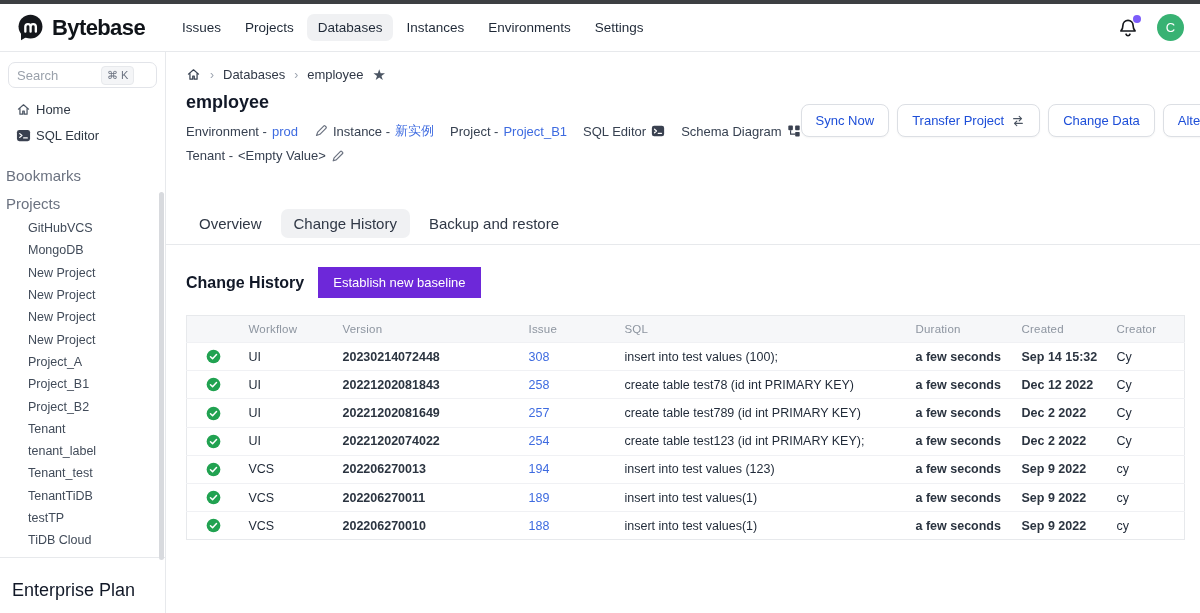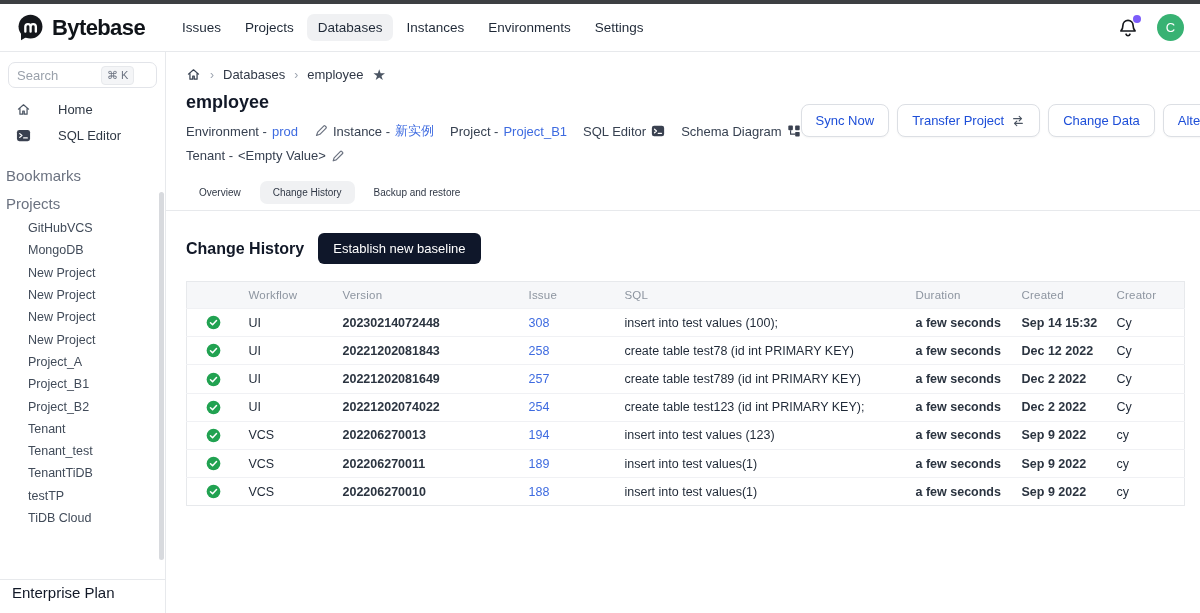--- a/index.html
+++ b/index.html
@@ -34,32 +34,32 @@
   .sidebar { width:166px; border-right:1px solid #e7e9ec; display:flex; flex-direction:column;
     position:relative; background:#fff; flex:none; }
   .sidebar-scroll { flex:1; overflow:hidden; padding-top:8px; }
   .search-box { margin:2px 8px 8px 8px; height:26px; border:1px solid #e2e4e9; border-radius:7px;
     display:flex; align-items:center; padding:0 5px 0 8px; background:#fff; }
   .search-box input { border:none; outline:none; width:84px; font-size:13px; color:#374151;
     font-family:"Liberation Sans", sans-serif; background:transparent; }
   .search-box input::placeholder { color:#9aa1ab; }
   .kbd { font-size:11px; color:#6b7280; background:#f4f5f7; border:1px solid #e7e9ec;
     border-radius:4px; padding:2px 5px; white-space:nowrap; }
-  .side-item { display:flex; align-items:center; gap:26px; height:26px; padding:0 16px;
+  .side-item { display:flex; align-items:center; gap:4px; height:26px; padding:0 16px;
     font-size:13px; color:#2f3844; cursor:pointer; }
   .side-icon { width:16px; height:16px; display:flex; align-items:center; }
   .side-icon svg { width:15px; height:15px; }
   .section-label { font-size:15px; color:#6b7280; padding:0 6px; height:22px;
     display:flex; align-items:center; }
   .lbl-bookmarks { margin-top:16px; }
   .lbl-projects { margin-top:6px; margin-bottom:3px; }
   .proj-item { height:22.3px; display:flex; align-items:center; padding-left:28px;
     font-size:12.5px; color:#414b59; cursor:pointer; white-space:nowrap; }
-  .sidebar-footer { border-top:1px solid #e7e9ec; padding:4px 12px 12px 12px;
-    font-size:15px; color:#111827; }
+  .sidebar-footer { border-top:1px solid #e7e9ec; padding:22px 12px 12px 12px;
+    font-size:18px; color:#111827; }
   .side-scrollbar { position:absolute; right:1px; top:140px; width:5px; height:368px;
     background:#d8dade; border-radius:3px; cursor:grab; }
 
   
   .main { flex:1; background:#fff; overflow:hidden; }
   .breadcrumb { display:flex; align-items:center; gap:9px; padding:15px 20px 8px 20px;
     font-size:13px; color:#374151; }
   .crumb-sep { color:#9ca3af; font-size:12px; }
   .crumb-link { font-weight:500; color:#303846; cursor:pointer; }
   .crumb-home svg { width:15px; height:15px; display:block; }
@@ -74,28 +74,28 @@
   .meta-icon svg { width:14px; height:14px; display:block; }
   .actions { display:flex; gap:8px; margin-top:12px; align-items:flex-start; }
   .action-btn { display:flex; align-items:center; gap:7px; background:#fff;
     border:1px solid #dcdfe4; border-radius:8px; padding:8px 14px; font-size:13px;
     font-weight:500; color:#1d4ed8; cursor:pointer; box-shadow:0 1px 2px rgba(0,0,0,.04);
     font-family:"Liberation Sans", sans-serif; white-space:nowrap; }
   .btn-icon svg { width:14px; height:14px; display:block; }
 
   .tab-bar { display:flex; gap:6px; padding:6px 20px 6px 20px; border-bottom:1px solid #e7e9ec;
     margin-top:4px; }
-  .tab { font-size:10px; color:#303846; padding:6px 13px; border-radius:7px; cursor:pointer;
-    white-space:nowrap; }
+  .tab { font-size:15px; color:#303846; padding:6px 13px; border-radius:7px; cursor:pointer;
+    white-space:nowrap;margin-top:28px; }
   .tab.active { background:#f0f1f3; }
 
   .content { padding:22px 15px 0 20px; }
   .ch-head { display:flex; align-items:center; gap:14px; }
   .ch-title { font-size:16px; font-weight:700; color:#111827; }
-  .baseline-btn { background:#0f172a; color:#fff; border:none; border-radius:6px;
+  .baseline-btn { background:#6d28d9; color:#fff; border:none; border-radius:0;
     padding:8px 15px; font-size:13px; font-weight:500; cursor:pointer;
     font-family:"Liberation Sans", sans-serif; }
 
   .history-table { width:100%; margin-top:17px; border-collapse:collapse;
     border:1px solid #e7e9ec; }
   .history-table th { background:#f6f7f9; font-size:11.5px; font-weight:400; color:#8d95a0;
     text-align:left; padding:7px 8px; letter-spacing:.2px; white-space:nowrap; }
   .history-table td { padding:6px 8px; font-size:12.5px; color:#1f2937; border-top:1px solid #f0f1f4;
     white-space:nowrap; }
   .history-table tr { cursor:pointer; background:#fff; }
@@ -174,20 +174,21 @@
           <div class="proj-item">GitHubVCS</div>
           <div class="proj-item">MongoDB</div>
           <div class="proj-item">New Project</div>
           <div class="proj-item">New Project</div>
           <div class="proj-item">New Project</div>
           <div class="proj-item">New Project</div>
           <div class="proj-item">Project_A</div>
           <div class="proj-item">Project_B1</div>
           <div class="proj-item">Project_B2</div>
           <div class="proj-item">Tenant</div>
+          <div class="proj-item">tenant_label</div>
           <div class="proj-item">Tenant_test</div>
           <div class="proj-item">TenantTiDB</div>
           <div class="proj-item">testTP</div>
           <div class="proj-item">TiDB Cloud</div>
         </div>
 
     </div>
     <div class="sidebar-footer">Enterprise Plan</div>
     <div class="side-scrollbar"></div>
   </aside>

